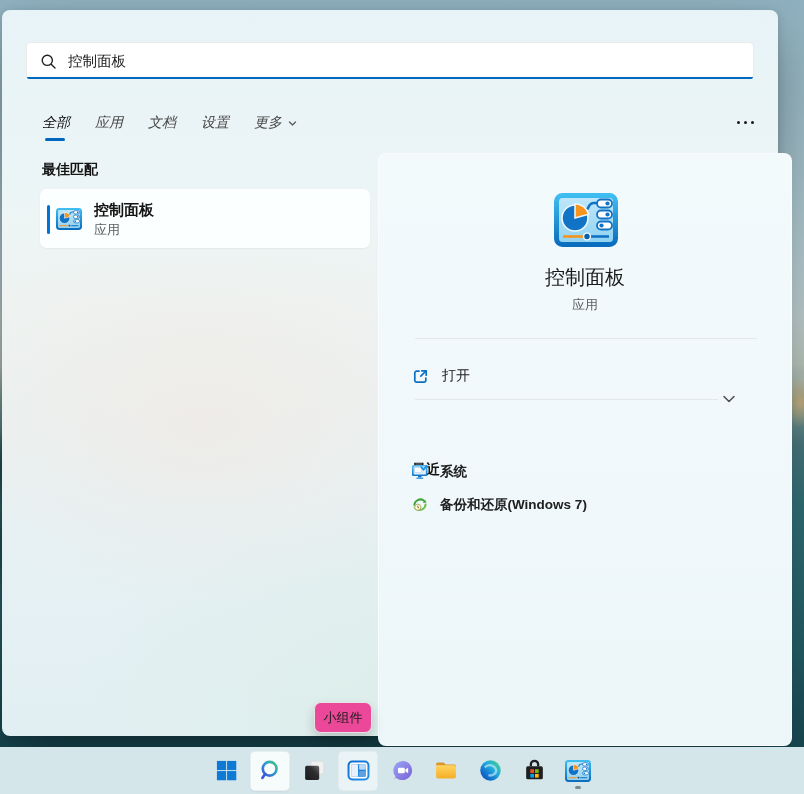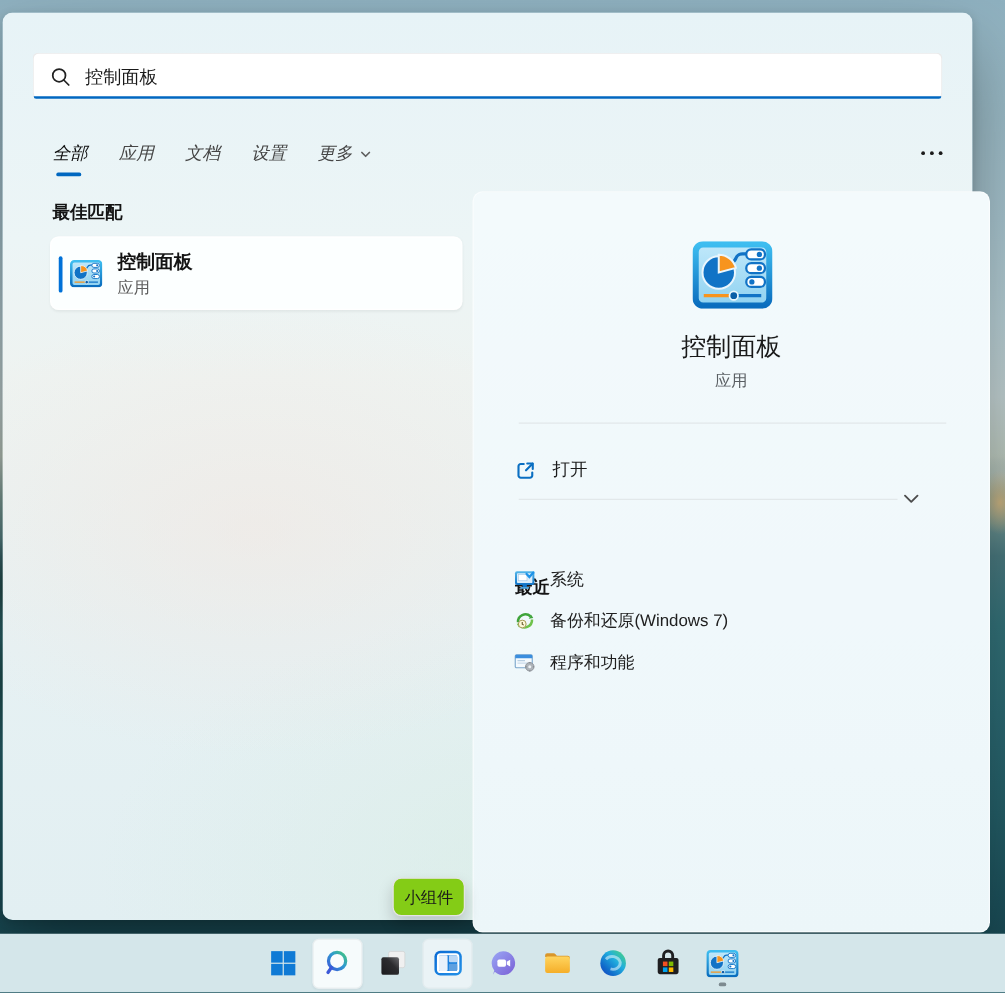--- a/index.html
+++ b/index.html
@@ -82,26 +82,26 @@
   .divider { position:absolute; height:1px; background:#e2e8ea; }
   .d1 { left:36px; width:342px; top:184px; }
   .d2 { left:36px; width:303px; top:245px; }
   .open-row {
     position:absolute; left:33px; top:201px; height:30px;
     display:flex; align-items:flex-end; gap:13px; font-size:14px; color:#1b1b1b; cursor:default;
   }
   .expand-chevron { position:absolute; left:341px; top:236px; width:18px; height:18px; }
   .recent-heading { position:absolute; left:33px; top:271px; font-size:14px; font-weight:600; color:#141414;margin-top:36px; }
   .recent-list { position:absolute; left:0; right:0; top:301px; }
-  .recent-row { height:33px; display:flex; align-items:flex-start; padding-left:32px; gap:11px; font-size:13.5px; color:#202020; cursor:default; }
+  .recent-row { height:33px; display:flex; align-items:center; padding-left:32px; gap:11px; font-size:13.5px; color:#202020; cursor:default;font-weight:bold; }
 
   
   .tooltip {
     position:absolute; left:314px; top:702px; width:58px; height:31px;
-    background:#84cc16; border:1px solid #e4e4e4; border-radius:7px;
+    background:#ec4899; border:1px solid #e4e4e4; border-radius:7px;
     box-shadow:0 6px 12px rgba(0,0,0,.18);
     font-size:13px; color:#1a1a1a; display:flex; align-items:center; justify-content:center;
     z-index:60;
   }
 
   
   .taskbar { position:absolute; left:0; top:747px; width:804px; height:47px; background:#d4e6ea; z-index:50; }
   .tb-row { display:flex; justify-content:center; align-items:center; height:100%; gap:4px; }
   .tb-btn {
     width:40px; height:40px; border:none; background:transparent; border-radius:5px;
@@ -274,32 +274,20 @@
         <svg width="18" height="17" viewBox="0 0 18 17">
           <path d="M3.4 9.8 A6 6 0 0 1 13.4 5" fill="none" stroke="#3fa43a" stroke-width="2"></path>
           <path d="M15.6 6.4 l-3.6 .5 1.9 -3.2 Z" fill="#3fa43a"></path>
           <path d="M14.6 7.6 A6 6 0 0 1 4.6 12.4" fill="none" stroke="#6fc24b" stroke-width="2"></path>
           <path d="M2.4 11 l3.6 -.5 -1.9 3.2 Z" fill="#6fc24b"></path>
           <circle cx="6.8" cy="11.2" r="3.1" fill="#fdf8d8" stroke="#a79a55" stroke-width="0.8"></circle>
           <path d="M6.8 9.6 v1.7 l1.2 .8" stroke="#6b5d2e" stroke-width="0.9" fill="none"></path>
         </svg>
         <span>备份和还原(Windows 7)</span>
       </div>
-      <div class="recent-row">
-        <svg width="18" height="17" viewBox="0 0 18 17">
-          <rect x="1.2" y="2.8" width="13.6" height="10.4" rx="1" fill="#f4fafe" stroke="#7ca7cc" stroke-width="0.9"></rect>
-          <path d="M1.2 5.6 h13.6 V3.8 a1 1 0 0 0 -1 -1 H2.2 a1 1 0 0 0 -1 1 Z" fill="#3b8ede"></path>
-          <rect x="3" y="7" width="6" height="1" fill="#b8cfe2"></rect>
-          <rect x="3" y="9" width="8" height="1" fill="#c9dceb"></rect>
-          <circle cx="12.8" cy="12.4" r="3.4" fill="#aeb4ba" stroke="#8a9096" stroke-width="0.7"></circle>
-          <path d="M12.8 8.6 v1 M12.8 15.2 v1 M9.3 12.4 h1 M15.3 12.4 h1" stroke="#8a9096" stroke-width="1.2"></path>
-          <circle cx="12.8" cy="12.4" r="1.2" fill="#eef2f5"></circle>
-        </svg>
-        <span>程序和功能</span>
-      </div>
     </div>
   </div>
 </div>
 
 <div class="tooltip">小组件</div>
 
 <div class="taskbar">
   <div class="tb-row">
 
     <button class="tb-btn">

